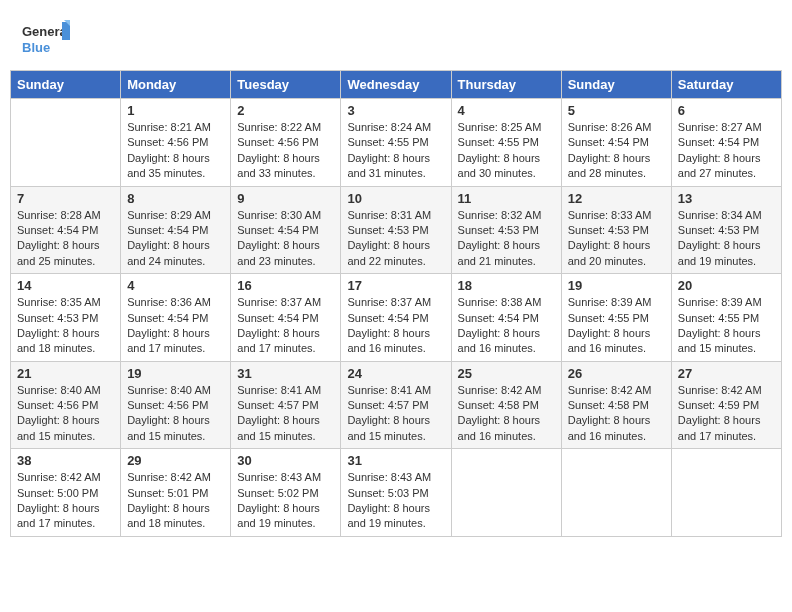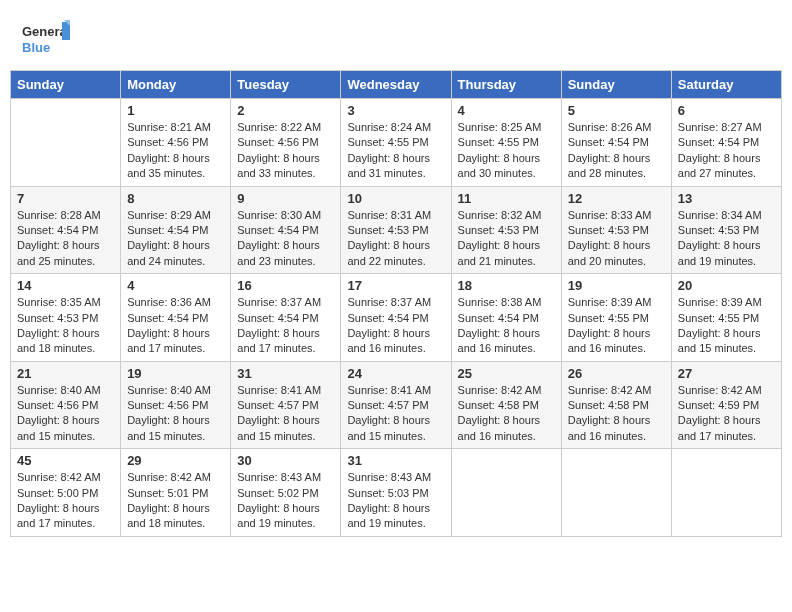--- a/index.html
+++ b/index.html
@@ -223,21 +223,21 @@
           <span class="day-number">26</span>
           <div class="day-info">Sunrise: 8:42 AM<br>Sunset: 4:58 PM<br>Daylight: 8 hours<br>and 16 minutes.</div>
         </td>
         <td>
           <span class="day-number">27</span>
           <div class="day-info">Sunrise: 8:42 AM<br>Sunset: 4:59 PM<br>Daylight: 8 hours<br>and 17 minutes.</div>
         </td>
       </tr>
       <tr>
         <td>
-          <span class="day-number">45</span>
+          <span class="day-number">38</span>
           <div class="day-info">Sunrise: 8:42 AM<br>Sunset: 5:00 PM<br>Daylight: 8 hours<br>and 17 minutes.</div>
         </td>
         <td>
           <span class="day-number">29</span>
           <div class="day-info">Sunrise: 8:42 AM<br>Sunset: 5:01 PM<br>Daylight: 8 hours<br>and 18 minutes.</div>
         </td>
         <td>
           <span class="day-number">30</span>
           <div class="day-info">Sunrise: 8:43 AM<br>Sunset: 5:02 PM<br>Daylight: 8 hours<br>and 19 minutes.</div>
         </td>

